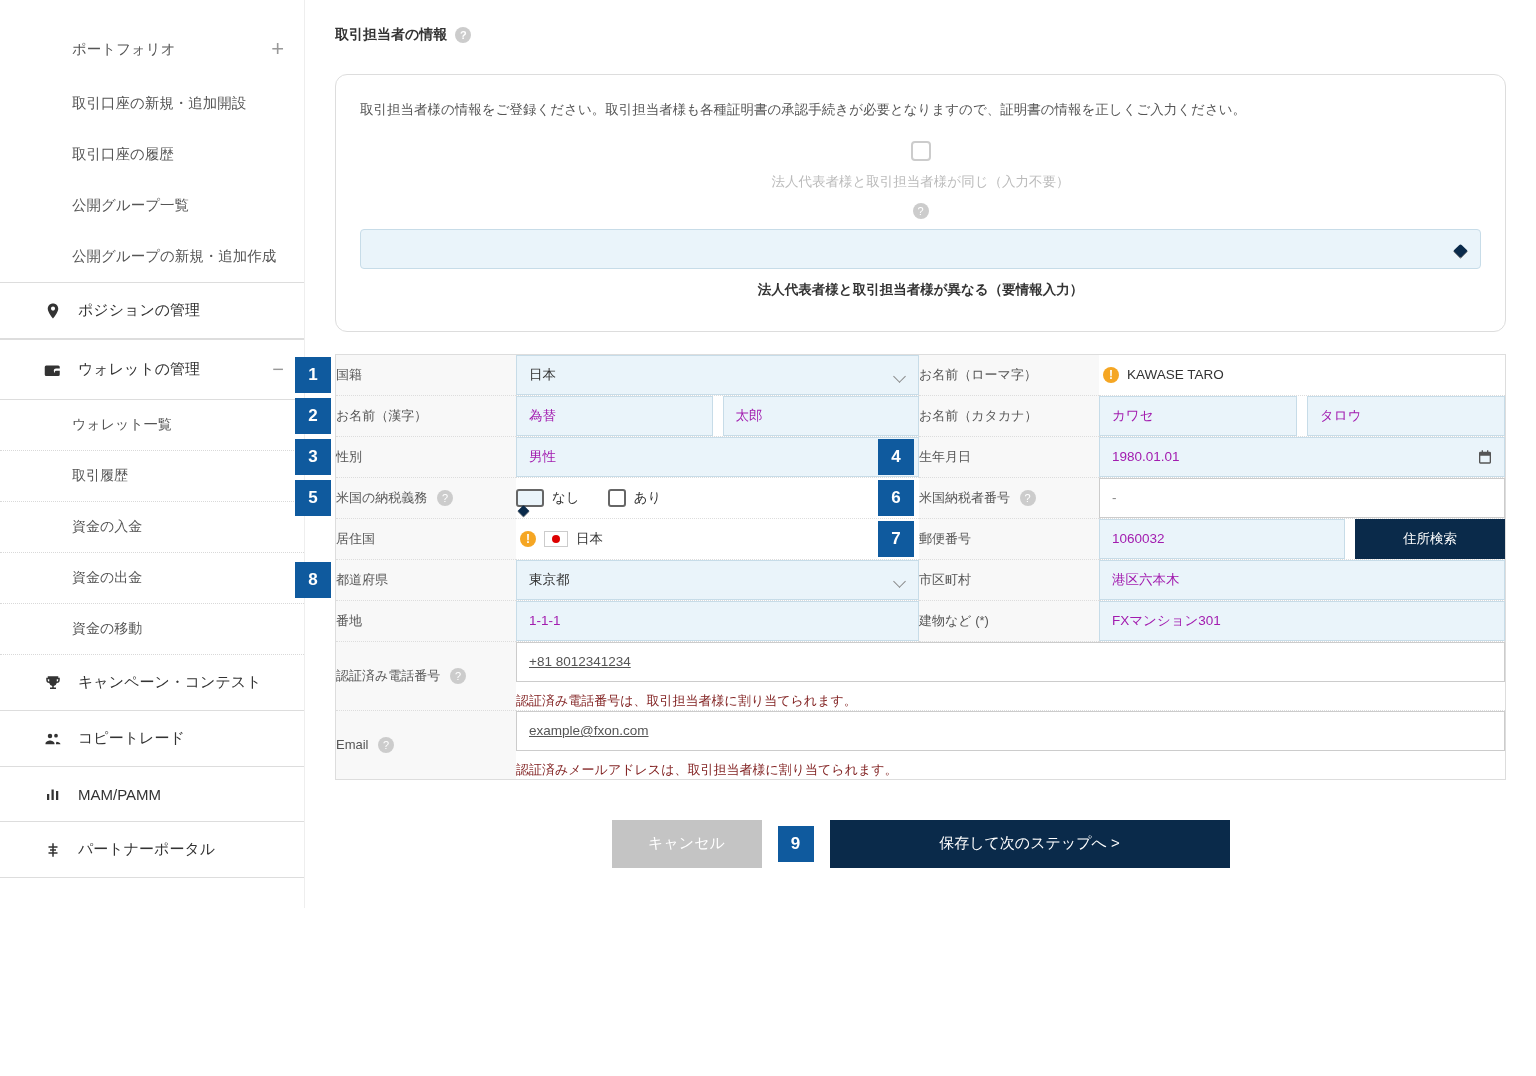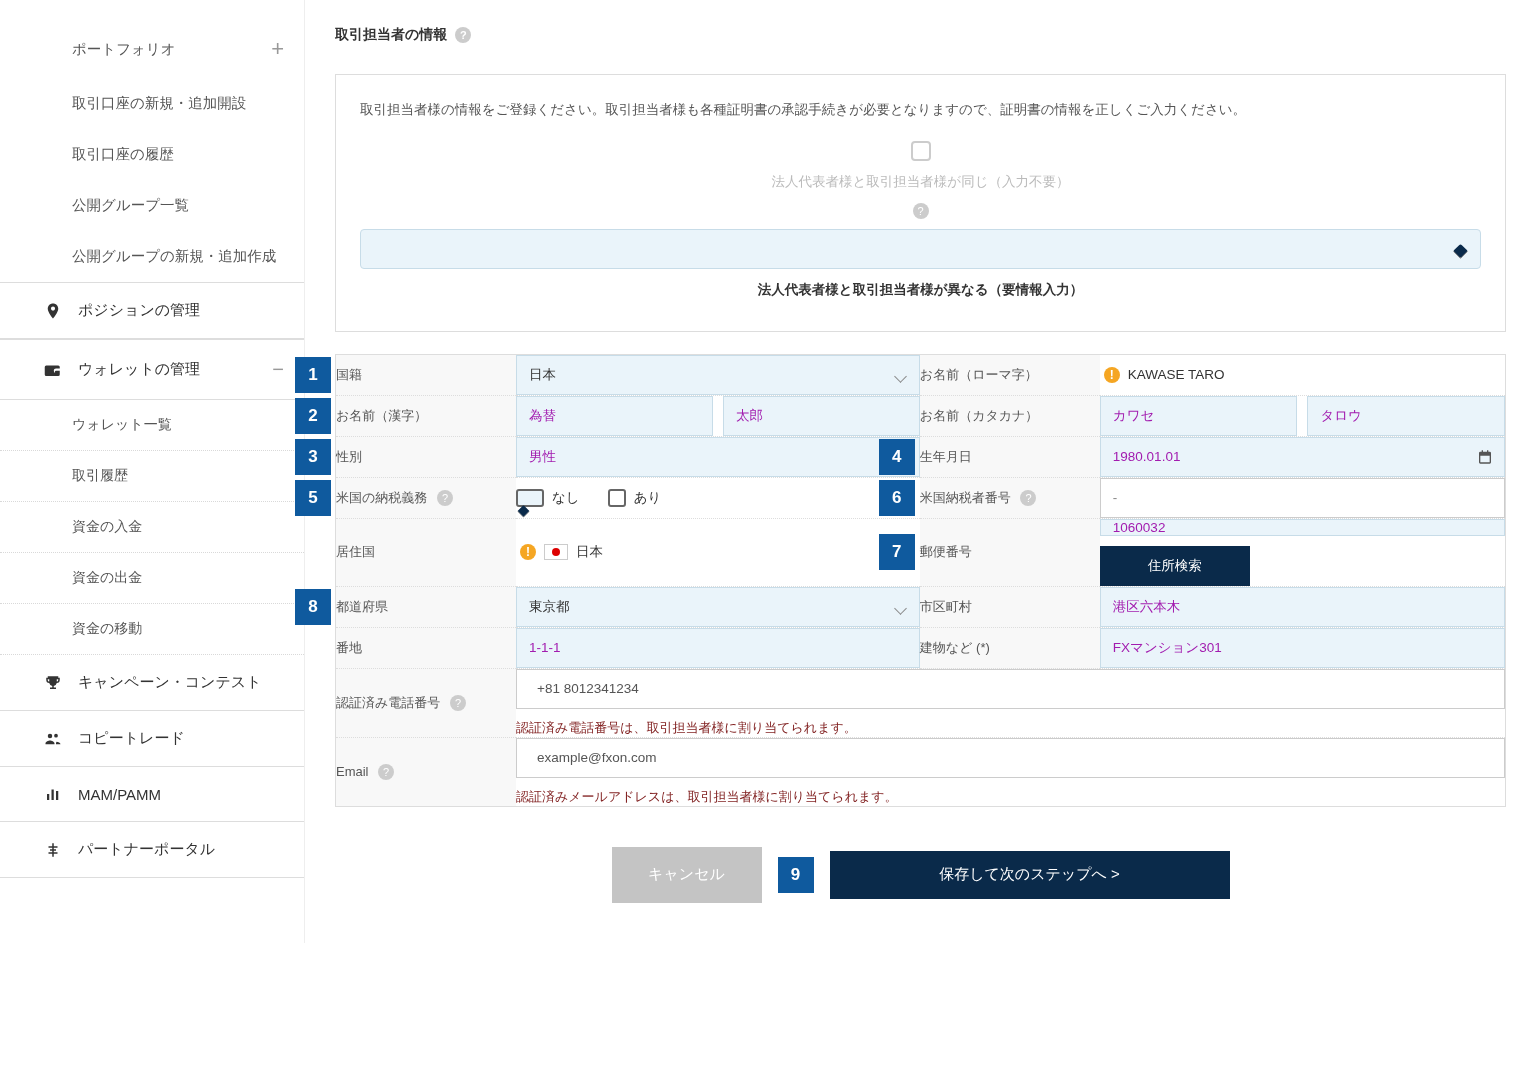--- a/index.html
+++ b/index.html
@@ -10,21 +10,21 @@
 .side-item.top { padding-left: 72px; border-bottom: none; font-size: 14.5px; color:#555; }
 .side-group { display: flex; align-items: center; padding: 18px 20px 18px 42px; color: #333; font-size: 15px; cursor: pointer; border-top: 1px solid #ddd; border-bottom: 1px solid #ddd; font-weight: 500; }
 .side-group .gicon { width: 22px; margin-right: 14px; display:flex; justify-content:center; }
 .side-group .exp { margin-left: auto; font-size: 20px; color: #999; }
 .side-sub { display:flex; align-items:center; padding: 16px 20px 16px 72px; color:#555; font-size:14px; cursor:pointer; border-bottom: 1px dotted rgba(0,0,0,0.15); }
 .side-sub:last-of-type { border-bottom: 1px solid #ddd; }
 .plus-ic { margin-left:auto; color:#999; font-size:22px; }
 .main { flex: 1; padding: 18px 30px 40px 30px; position: relative; }
 .sec-title { font-weight: 700; font-size: 14px; color:#333; margin: 8px 0 30px 0; display:flex; align-items:center; gap:8px;}
 .help-ic { display:inline-block; width:16px; height:16px; border-radius:50%; background:#ccc; color:#fff; font-size:11px; text-align:center; line-height:16px; }
-.info-box { border:1px solid #ddd; border-radius:0; padding: 22px 24px; margin-bottom: 22px; }
+.info-box { border:1px solid #ddd; border-radius:12px; padding: 22px 24px; margin-bottom: 22px; }
 .info-txt { font-size:13.5px; color:#555; margin-bottom:18px; line-height:1.9;}
 .radio-row { display:flex; align-items:center; gap:12px; margin: 10px 0; font-size:13.5px;flex-direction:column;}
 .radio-sq { width:20px; height:20px; border:2px solid #666; border-radius:4px; display:flex; align-items:center; justify-content:center; }
 .radio-sq.sel::after { content:''; width:10px; height:10px; background:#0a2a4a; border-radius:2px; }
 .radio-row.dis { color:#bbb; }
 .radio-row.dis .radio-sq { border-color:#ccc; }
 .form-table { width:100%; border:1px solid #ddd; border-collapse:separate; border-spacing:0; }
 .form-table td { border-bottom:1px dotted #ddd; padding:0; vertical-align:middle; }
 .form-table tr:last-child td { border-bottom:none; }
 .lbl-cell { background:#f8f8f8; width:180px; padding: 18px 14px; font-size:13px; color:#555; position:relative; }
@@ -37,29 +37,29 @@
 .static-val { display:flex; align-items:center; gap:8px; font-size:13.5px; color:#333; padding-left:4px;}
 .warn-ic { width:16px; height:16px; border-radius:50%; background:#f5a623; color:#fff; font-size:12px; text-align:center; line-height:16px; font-weight:700;}
 .cal-wrap { position:relative; }
 .cal-ic { position:absolute; right:12px; top:12px; width:16px; height:16px; color:#666;}
 .radio-inline { display:flex; align-items:center; gap:28px; }
 .radio-opt { display:flex; align-items:center; gap:8px; font-size:13.5px;}
 .rsq { width:18px; height:18px; border:2px solid #666; border-radius:3px; display:flex; align-items:center; justify-content:center;}
 .rsq.sel::after { content:''; width:8px; height:8px; background:#0a2a4a; border-radius:1px;}
 .jp-flag { width:24px; height:16px; background:#fff; border:1px solid #ccc; position:relative; display:inline-block;}
 .jp-flag::after { content:''; position:absolute; top:3px; left:7px; width:8px; height:8px; background:#d00; border-radius:50%;}
-.zip-row { display:flex; gap:10px; align-items:flex-start;flex-direction:column;}
+.zip-row { display:flex; gap:10px; align-items:flex-start;}
 .zip-row .inp { flex:1; }
 .srch-btn { width:150px; height:40px; background:#0a2a4a; color:#fff; font-size:13.5px; display:flex; align-items:center; justify-content:center; cursor:pointer;}
 .inp.dash { background:#fff; border:1px solid #ccc; color:#888;}
 .big-val-cell { padding: 12px 14px; }
-.ro-inp { width:100%; height:40px; padding:0 20px; border:1px solid #ccc; background:#fff; font-size:13.5px; color:#555; display:flex; align-items:center;}
+.ro-inp { width:100%; height:40px; padding:0 12px; border:1px solid #ccc; background:#fff; font-size:13.5px; color:#555; display:flex; align-items:center;text-decoration:underline;}
 .note { font-size:13px; color:#7f1d1d; margin-top:10px;}
 .btn-row { display:flex; justify-content:center; gap:16px; margin-top:40px; align-items:center;}
-.cancel-btn { width:150px; height:56px; background:#c4c4c4; color:#fff; font-size:15px; border:none; cursor:not-allowed;}
+.cancel-btn { width:150px; height:48px; background:#c4c4c4; color:#fff; font-size:15px; border:none; cursor:not-allowed;}
 .next-btn { width:400px; height:48px; background:#0a2a4a; color:#fff; font-size:15px; border:none; cursor:pointer;}
 .numbadge { position:absolute; left:-41px; top:50%; transform:translateY(-50%); width:36px; height:36px; background:#0f5a9e; color:#fff; font-size:17px; font-weight:700; display:flex; align-items:center; justify-content:center;}
 .numbadge-free { width:36px; height:36px; background:#0f5a9e; color:#fff; font-size:17px; font-weight:700; display:flex; align-items:center; justify-content:center;}
 svg.icn { width:18px; height:18px; }
 </style>
 </head>
 <body>
 
 <div class="layout">
   <div class="sidebar">

